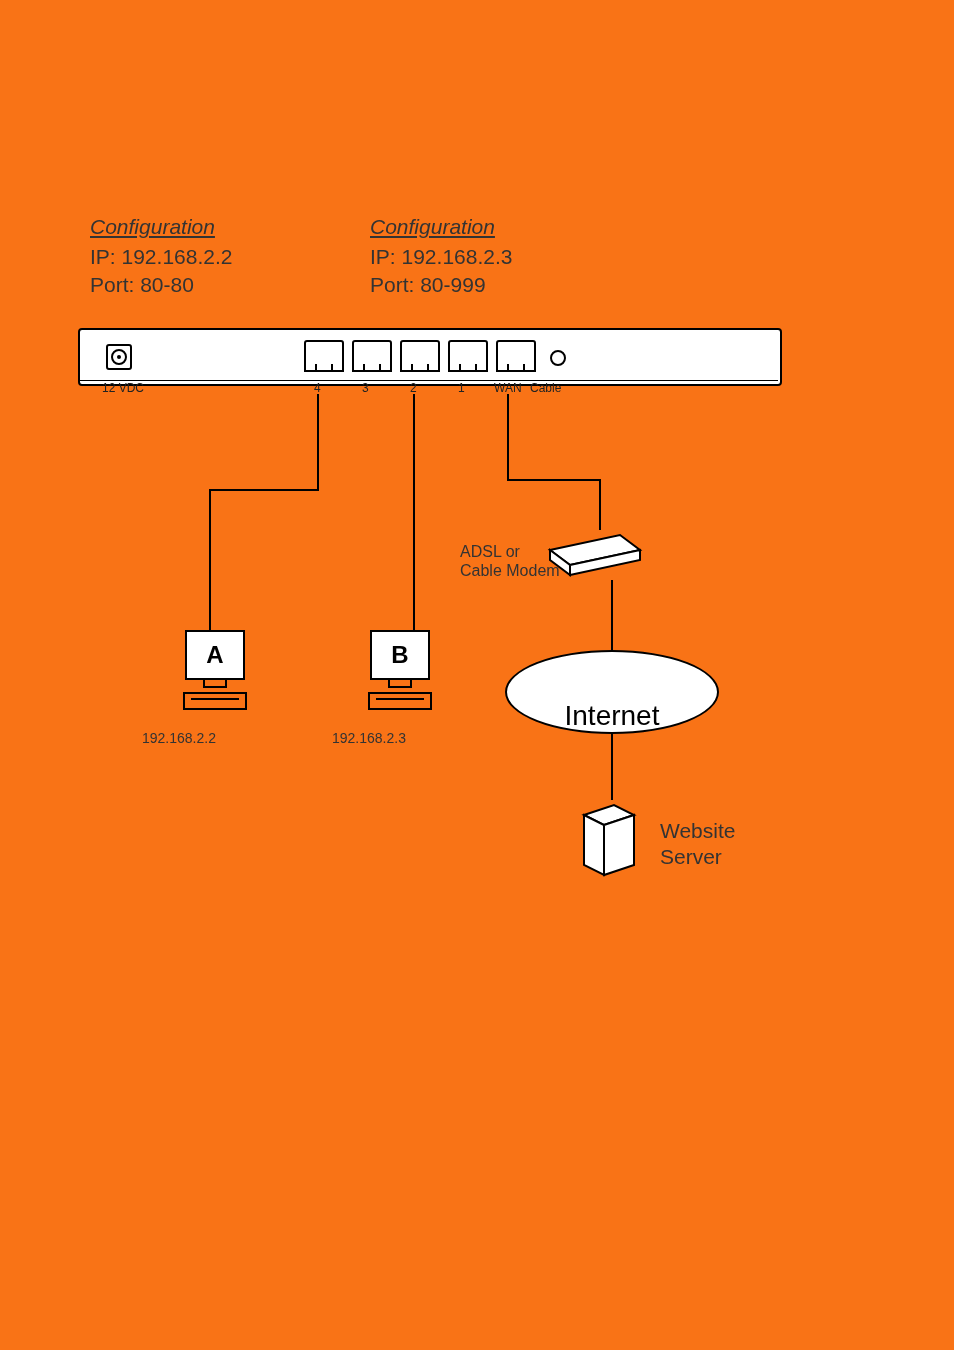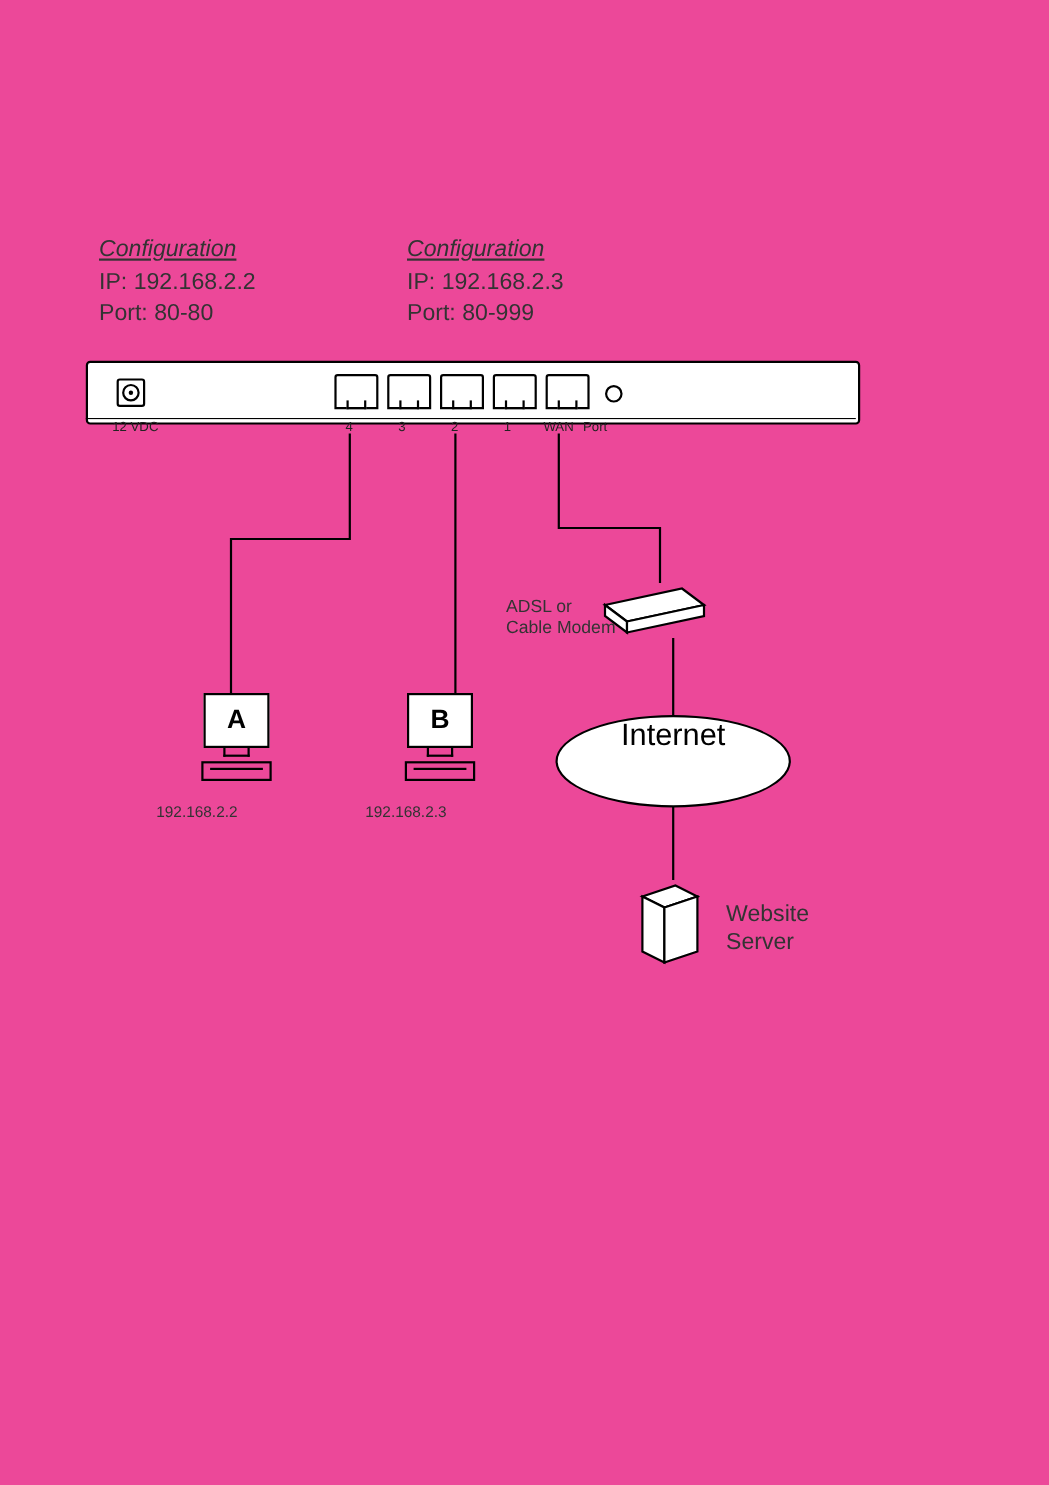--- a/index.html
+++ b/index.html
@@ -1,17 +1,17 @@
 <!DOCTYPE html>
 <html><head>
 <meta charset="utf-8">
 <style>
   html,body{margin:0;padding:0;background:#fff;}
   body{font-family:Arial,Helvetica,sans-serif;}
-  .page{position:relative;width:954px;height:1350px;background:#ec4899;margin:0 auto;}
+  .page{position:relative;width:954px;height:1350px;background:#f97316;margin:0 auto;}
   .config-block{position:absolute;width:260px;}
   .config-a{left:90px;top:215px;}
   .config-b{left:370px;top:215px;}
   .config-title{font-size:21px;font-style:italic;text-decoration:underline;color:#333;margin-bottom:4px;}
   .config-line{font-size:21px;color:#333;line-height:1.35;}
   
   .router{position:absolute;left:78px;top:328px;width:700px;height:54px;border:2px solid #000;border-radius:4px;background:#fff;}
   .router-inner{position:absolute;left:4px;top:4px;right:4px;bottom:4px;}
   .power-jack{position:absolute;left:22px;top:10px;width:22px;height:22px;border:2px solid #000;border-radius:3px;display:flex;align-items:center;justify-content:center;}
   .power-jack::after{content:"";width:12px;height:12px;border:2px solid #000;border-radius:50%;}
@@ -31,21 +31,21 @@
   .keyboard::after{content:"";position:absolute;left:6px;right:6px;top:4px;height:2px;background:#000;}
   .comp-a{left:175px;top:630px;}
   .comp-b{left:360px;top:630px;}
   .ip-label{position:absolute;font-size:14px;color:#333;}
   .ip-a{left:142px;top:730px;}
   .ip-b{left:332px;top:730px;text-align:center;}
   
   .modem{position:absolute;left:540px;top:520px;}
   .modem-label{position:absolute;left:460px;top:542px;font-size:16px;color:#333;line-height:1.2;text-align:left;width:120px;}
   
-  .internet{position:absolute;left:505px;top:650px;width:210px;height:80px;border:2px solid #000;border-radius:50%;background:#fff;display:flex;align-items:flex-start;justify-content:center;font-size:28px;color:#000;}
+  .internet{position:absolute;left:505px;top:650px;width:210px;height:80px;border:2px solid #000;border-radius:50%;background:#fff;display:flex;align-items:flex-end;justify-content:center;font-size:28px;color:#000;}
   
   .server{position:absolute;left:574px;top:795px;}
   .server-label{position:absolute;left:660px;top:818px;font-size:21px;color:#333;line-height:1.25;}
   svg.wire{position:absolute;left:0;top:0;pointer-events:none;}
 </style>
 </head>
 <body>
 
 <div class="page">
 
@@ -72,21 +72,21 @@
       <div class="reset"></div>
     </div>
   </div>
   <div class="router-labels">
     <span class="rlbl rl-power">12 VDC</span>
     <span class="rlbl rl4">4</span>
     <span class="rlbl rl3">3</span>
     <span class="rlbl rl2">2</span>
     <span class="rlbl rl1">1</span>
     <span class="rlbl rlwan">WAN</span>
-    <span class="rlbl rlreset">Port</span>
+    <span class="rlbl rlreset">Cable</span>
   </div>
 
   <svg class="wire" width="954" height="1350">
 
     <path d="M 318 394 L 318 490 L 210 490 L 210 630" stroke="#000" stroke-width="2" fill="none"></path>
 
     <path d="M 414 394 L 414 630" stroke="#000" stroke-width="2" fill="none"></path>
 
     <path d="M 508 394 L 508 480 L 600 480 L 600 530" stroke="#000" stroke-width="2" fill="none"></path>
 

